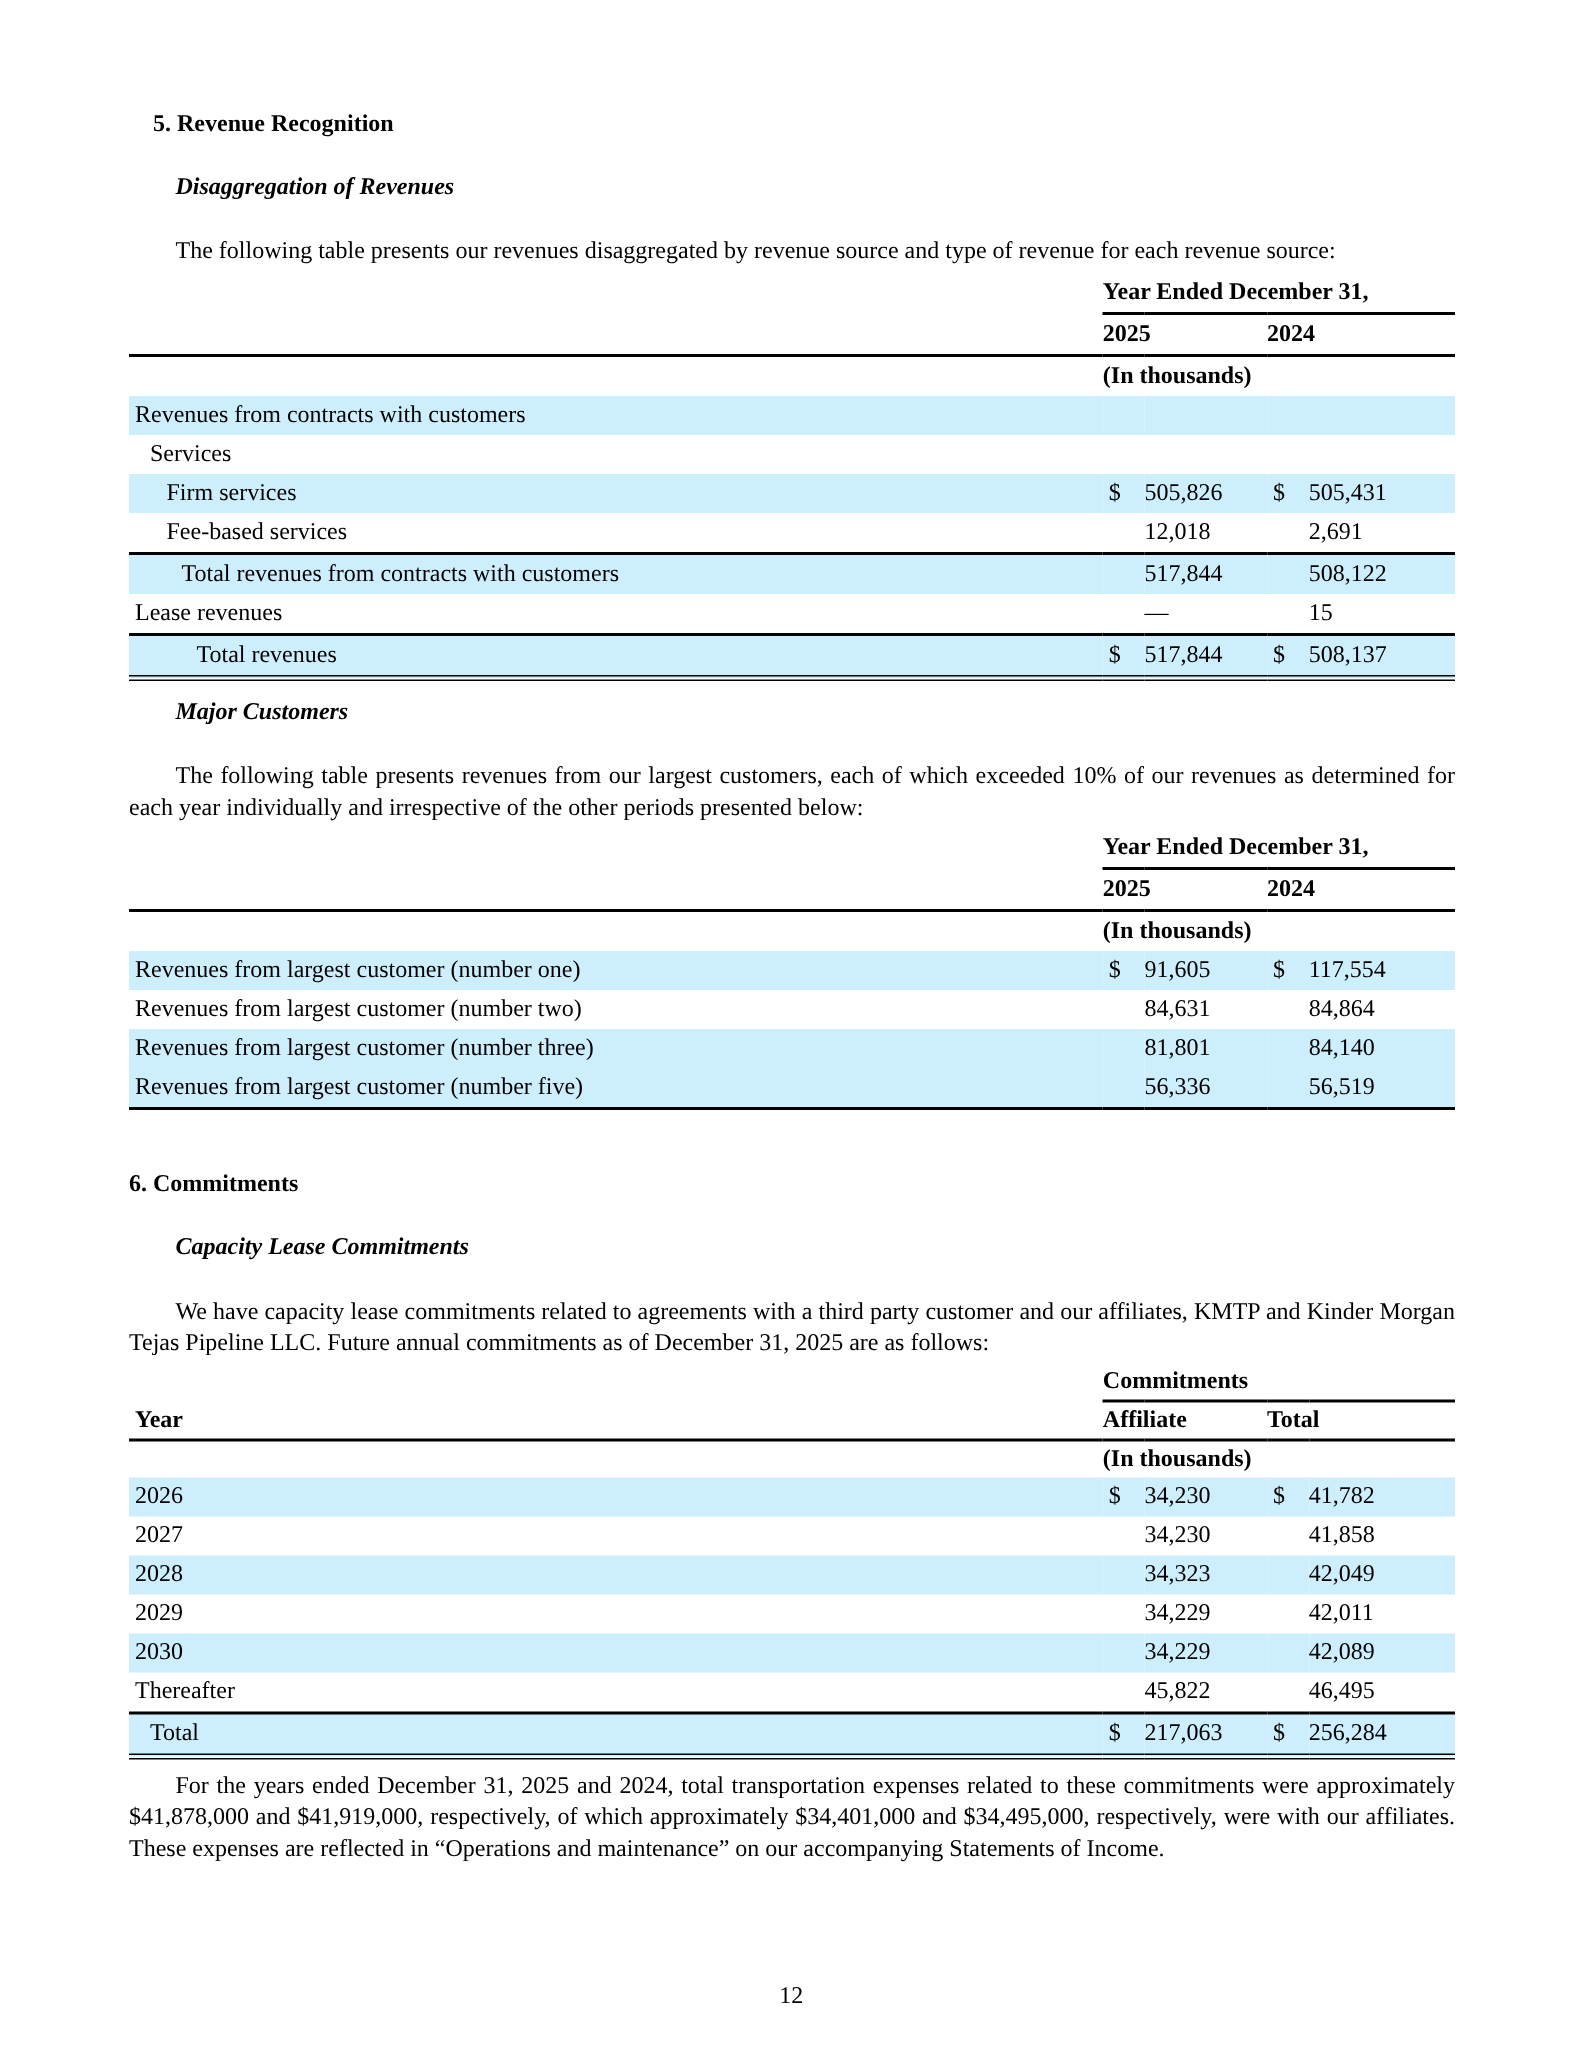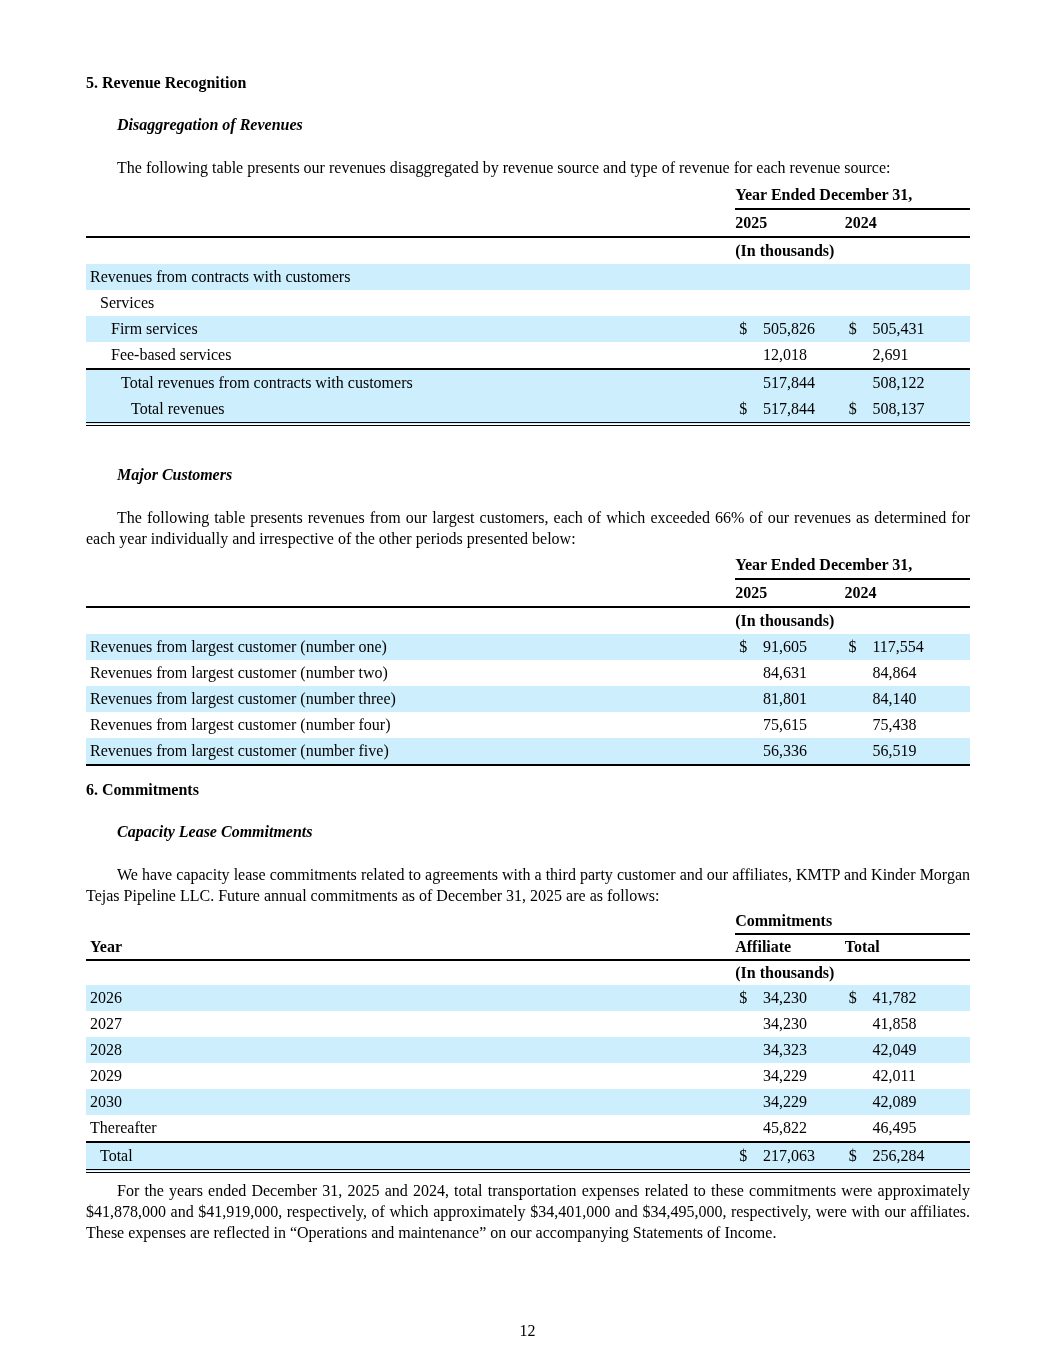--- a/index.html
+++ b/index.html
@@ -26,21 +26,21 @@
   .num { padding-right: 0 !important; }
   .hdr { font-weight: bold; }
   .dbl-under td { border-bottom: 4px double #000; }
   .pagenum { position: absolute; left: 0; width: 1055px; text-align: center; top: 1322px; font-size: 16px; }
 </style>
 </head>
 <body>
 
 <div class="page">
 
-  <div class="h1" style="top:74px;">5.  Revenue Recognition</div>
+  <div class="h1" style="top:74px;margin-left:16px;">5.  Revenue Recognition</div>
   <div class="h2" style="top:116px;">Disaggregation of Revenues</div>
   <div class="para" style="top:157px;">The following table presents our revenues disaggregated by revenue source and type of revenue for each revenue source:</div>
 
   <table class="fin" style="top:182px;">
     <colgroup>
       <col style="width:656px">
         <col style="width:24px">
         <col style="width:82px">
         <col style="width:24px">
         <col style="width:98px">
@@ -87,32 +87,39 @@
       <td style="border-bottom:2px solid #000;"></td>
       <td class="num" style="border-bottom:2px solid #000;">2,691</td>
     </tr>
     <tr class="shade">
       <td class="ind3">Total revenues from contracts with customers</td>
       <td></td>
       <td class="num">517,844</td>
       <td></td>
       <td class="num">508,122</td>
     </tr>
+    <tr>
+      <td class="lbl" style="border-bottom:2px solid #000;">Lease revenues</td>
+      <td style="border-bottom:2px solid #000;"></td>
+      <td class="num" style="border-bottom:2px solid #000;">—</td>
+      <td style="border-bottom:2px solid #000;"></td>
+      <td class="num" style="border-bottom:2px solid #000;">15</td>
+    </tr>
     <tr class="shade dbl-under">
       <td class="ind4">Total revenues</td>
       <td class="dol">$</td>
       <td class="num">517,844</td>
       <td class="dol">$</td>
       <td class="num">508,137</td>
     </tr>
   </tbody>
     </table>
 
   <div class="h2" style="top:466px;">Major Customers</div>
-  <div class="para" style="top:507px;">The following table presents revenues from our largest customers, each of which exceeded 66% of our revenues as determined for each year individually and irrespective of the other periods presented below:</div>
+  <div class="para" style="top:507px;">The following table presents revenues from our largest customers, each of which exceeded 10% of our revenues as determined for each year individually and irrespective of the other periods presented below:</div>
 
   <table class="fin" style="top:552px;">
     <colgroup>
       <col style="width:656px">
         <col style="width:24px">
         <col style="width:82px">
         <col style="width:24px">
         <col style="width:98px">
     </colgroup>
     <tbody>
@@ -143,27 +150,20 @@
       <td></td>
       <td class="num">84,864</td>
     </tr>
     <tr class="shade">
       <td class="lbl">Revenues from largest customer (number three)</td>
       <td></td>
       <td class="num">81,801</td>
       <td></td>
       <td class="num">84,140</td>
     </tr>
-    <tr>
-      <td class="lbl">Revenues from largest customer (number four)</td>
-      <td></td>
-      <td class="num">75,615</td>
-      <td></td>
-      <td class="num">75,438</td>
-    </tr>
     <tr class="shade">
       <td class="lbl" style="border-bottom:2px solid #000;">Revenues from largest customer (number five)</td>
       <td style="border-bottom:2px solid #000;"></td>
       <td class="num" style="border-bottom:2px solid #000;">56,336</td>
       <td style="border-bottom:2px solid #000;"></td>
       <td class="num" style="border-bottom:2px solid #000;">56,519</td>
     </tr>
   </tbody>
     </table>
 

